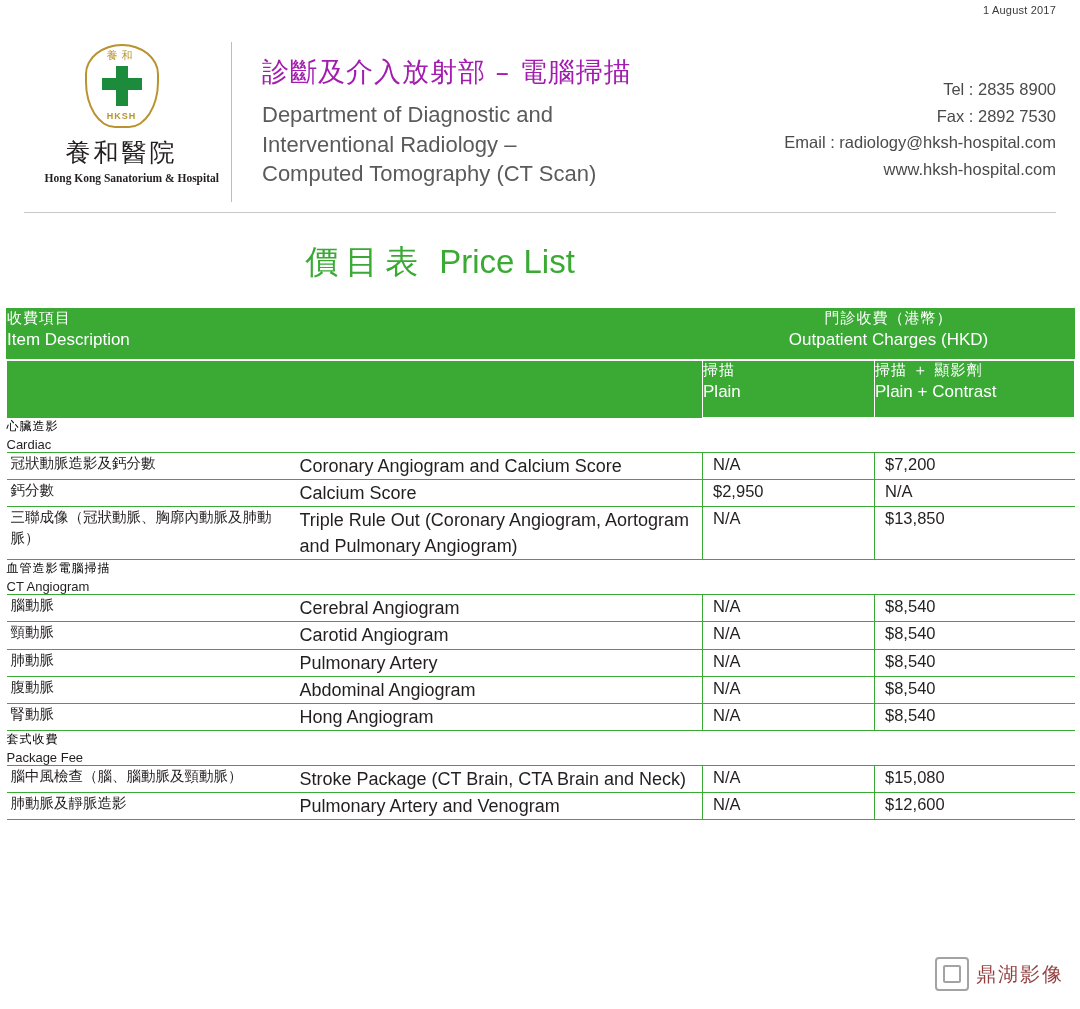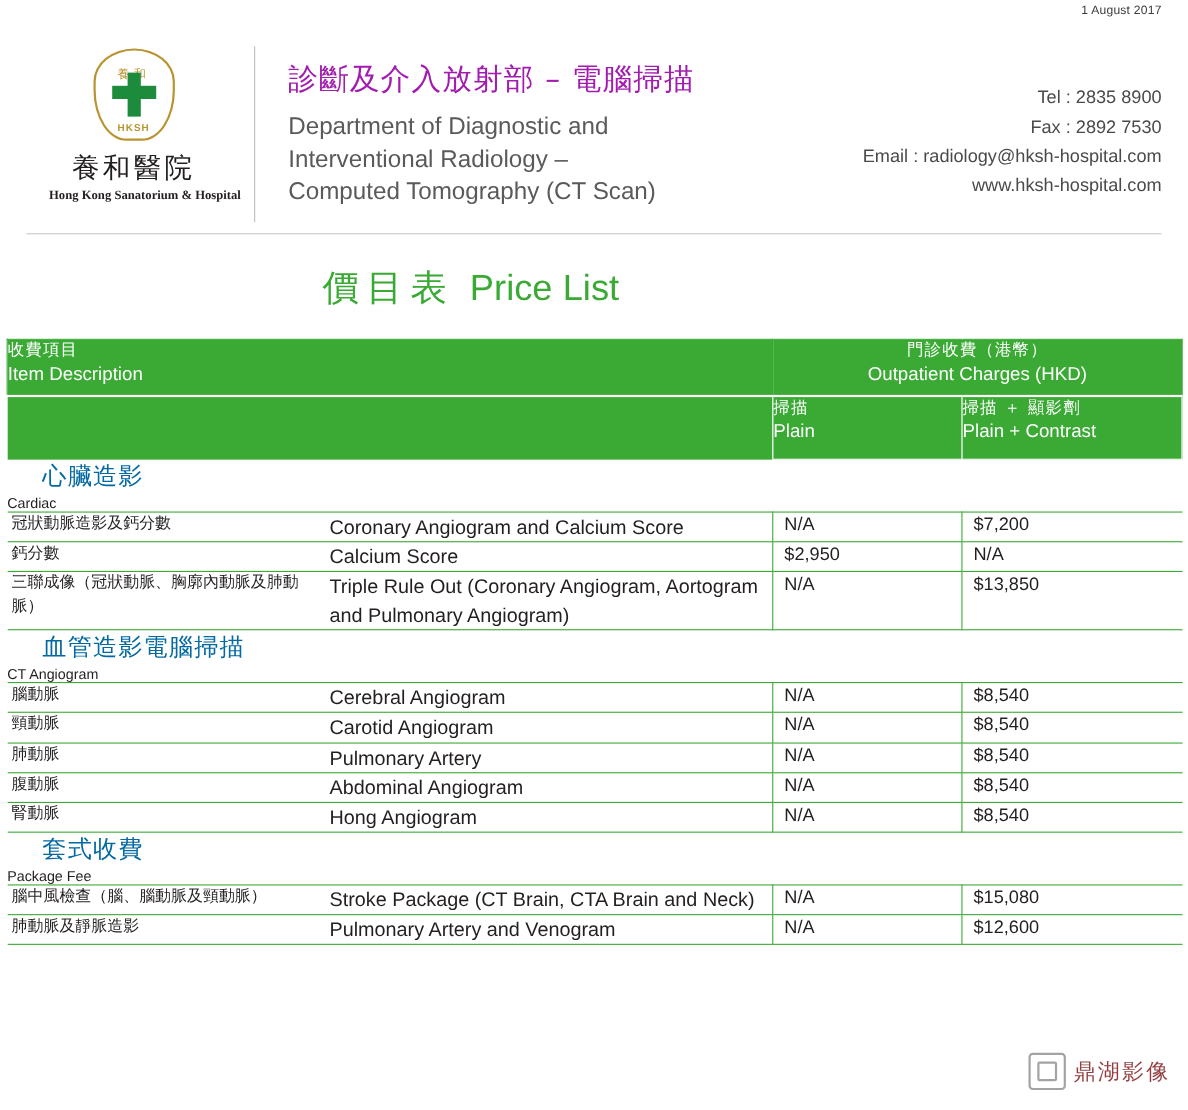--- a/index.html
+++ b/index.html
@@ -55,21 +55,21 @@
     left: 0; top: 0;
     width: 74px;
     height: 84px;
     border: 2px solid #b8932f;
     border-radius: 37px 37px 30px 30px / 30px 30px 46px 46px;
     box-sizing: border-box;
     background: #ffffff;
   }
   .crest .topchar {
     position: absolute;
-    top: 16px;
+    top: 4px;
     left: 0;
     width: 74px;
     text-align: center;
     font-size: 11px;
     color: #b8932f;
     letter-spacing: 4px;
     font-family: Liberation Mono, monospace;
   }
   .crest .cross-v {
     position: absolute;
@@ -150,21 +150,21 @@
     top: 212px;
     left: 24px;
     right: 24px;
     height: 1px;
     background: #c9c9c9;
   }
   
   .pl-title {
     position: absolute;
     top: 240px;
-    left: 0;
+    left: 12px;
     width: 856px;
     text-align: center;
     color: #3aaa35;
     font-size: 33px;
   }
   .pl-title .cn {
     letter-spacing: 7px;
     font-family: "DejaVu Sans", sans-serif;
   }
   .pl-title .en {
@@ -215,25 +215,24 @@
     margin-top: 2px;
   }
   .center { text-align: center; }
   .section td {
     padding: 14px 8px 10px 4px;
     border-bottom: 1px solid #3aaa35;
     background: #ffffff;
   }
   .sec-cn {
     display: block;
-    font-size: 22px;
+    font-size: 12px;
     font-family: "DejaVu Sans", sans-serif;
     letter-spacing: 1px;
-    color: #0369a1;
-    margin-left: 32px;
+    color: #000000;
   }
   .sec-en {
     display: block;
     font-size: 13px;
     margin-top: 2px;
     color: #231f20;
   }
   .row td {
     border-bottom: 1px solid #3aaa35;
     border-right: 1px solid #3aaa35;

